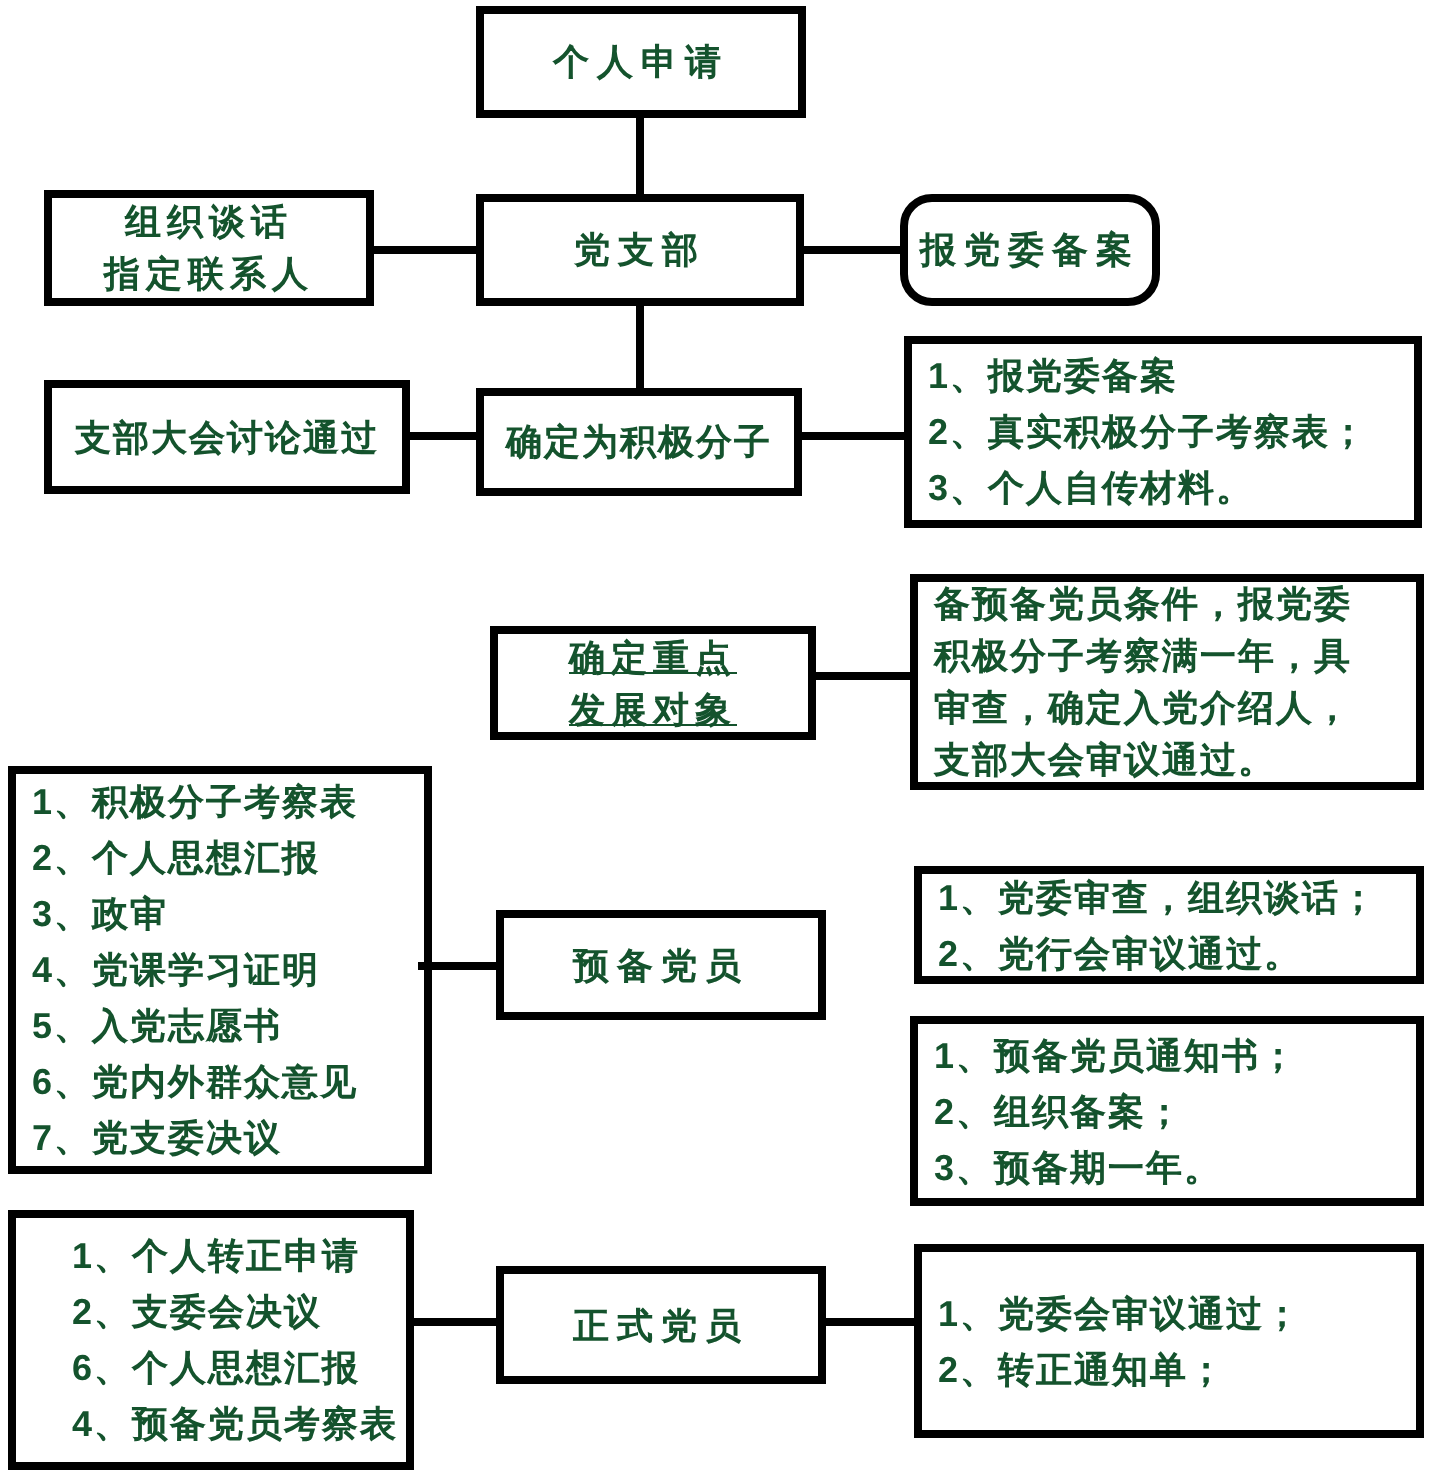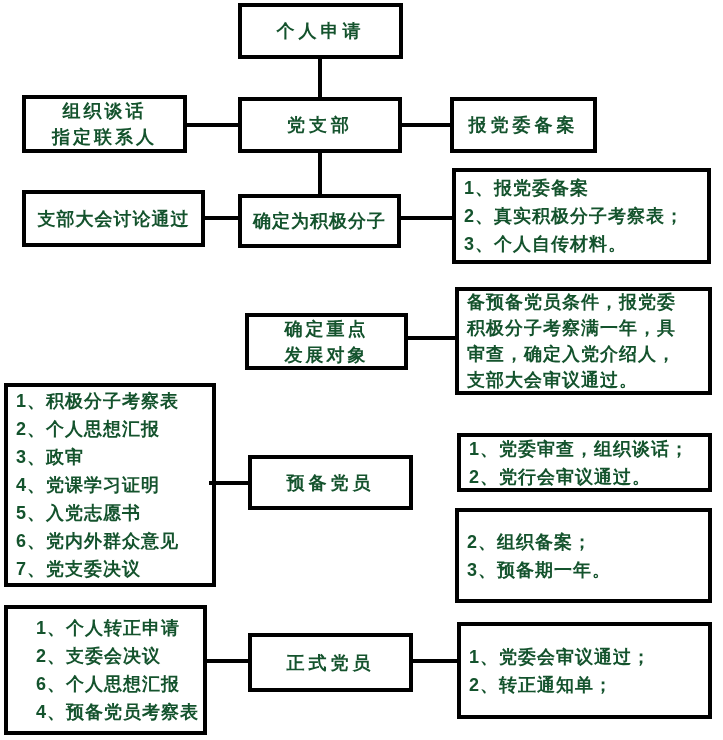--- a/index.html
+++ b/index.html
@@ -72,21 +72,21 @@
 
   <div class="node" style="left:22px; top:95px; width:165px; height:58px; letter-spacing:3px;">
     <span>组织谈话</span>
     <span>指定联系人</span>
   </div>
 
   <div class="node" style="left:238px; top:97px; width:164px; height:56px;">
     <span>党支部</span>
   </div>
 
-  <div class="node" style="left:450px; top:97px; width:147px; height:56px;">
+  <div class="node" style="left:450px; top:97px; width:130px; height:56px;border-radius:16px;">
     <span>报党委备案</span>
   </div>
 
   <div class="line" style="left:187px; top:123px; width:51px; height:4px;"></div>
   <div class="line" style="left:402px; top:123px; width:48px; height:4px;"></div>
 
   <div class="line" style="left:318px; top:153px; width:4px; height:41px;"></div>
 
   <div class="node" style="left:22px; top:190px; width:183px; height:57px; letter-spacing:1px;">
     <span>支部大会讨论通过</span>
@@ -98,21 +98,21 @@
 
   <div class="line" style="left:205px; top:216px; width:33px; height:4px;"></div>
   <div class="line" style="left:401px; top:216px; width:51px; height:4px;"></div>
 
   <div class="listbox" style="left:452px; top:168px; width:259px; height:96px;">
     <div>1、报党委备案</div>
     <div>2、真实积极分子考察表；</div>
     <div>3、个人自传材料。</div>
   </div>
 
-  <div class="node" style="left:245px; top:313px; width:163px; height:57px; letter-spacing:3px;">
+  <div class="node" style="left:245px; top:313px; width:163px; height:57px; letter-spacing:3px;text-decoration:underline;">
     <span>确定重点</span>
     <span>发展对象</span>
   </div>
 
   <div class="line" style="left:408px; top:336px; width:47px; height:4px;"></div>
 
   <div class="notebox" style="left:455px; top:287px; width:257px; height:108px;">
     <div>备预备党员条件，报党委</div>
     <div>积极分子考察满一年，具</div>
     <div>审查，确定入党介绍人，</div>
@@ -134,20 +134,21 @@
   <div class="node" style="left:248px; top:455px; width:165px; height:55px;">
     <span>预备党员</span>
   </div>
 
   <div class="listbox" style="left:457px; top:433px; width:255px; height:59px;">
     <div>1、党委审查，组织谈话；</div>
     <div>2、党行会审议通过。</div>
   </div>
 
   <div class="listbox" style="left:455px; top:508px; width:257px; height:95px;">
+    <div>1、预备党员通知书；</div>
     <div>2、组织备案；</div>
     <div>3、预备期一年。</div>
   </div>
 
   <div class="listbox" style="left:4px; top:605px; width:203px; height:130px;padding-left:28px;">
     <div>1、个人转正申请</div>
     <div>2、支委会决议</div>
     <div>6、个人思想汇报</div>
     <div>4、预备党员考察表</div>
   </div>

